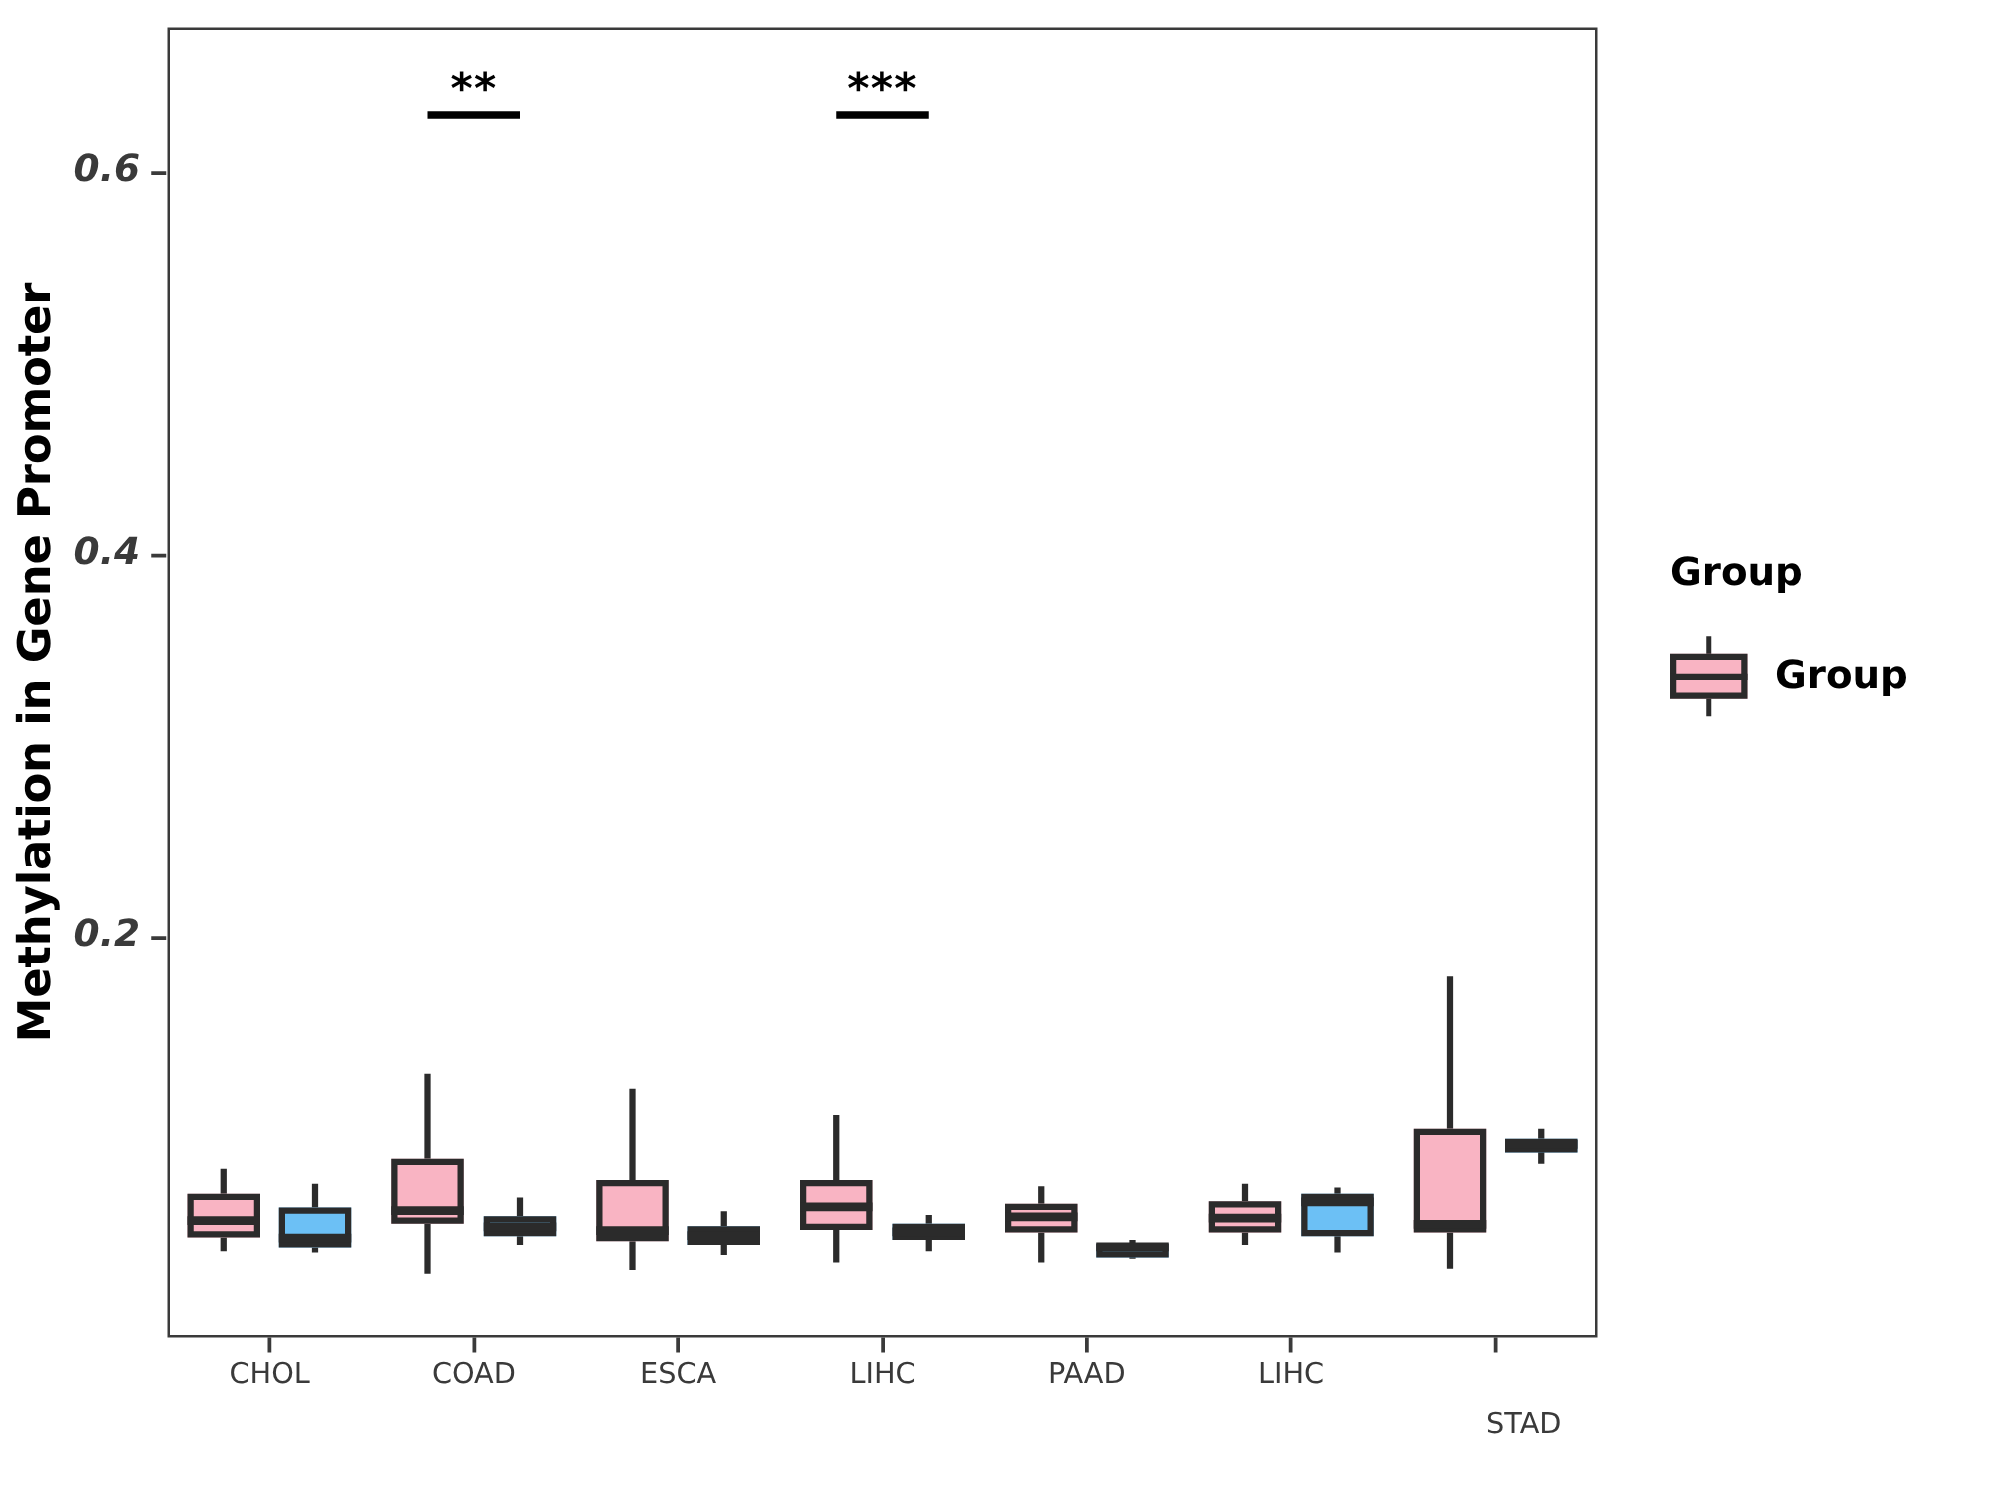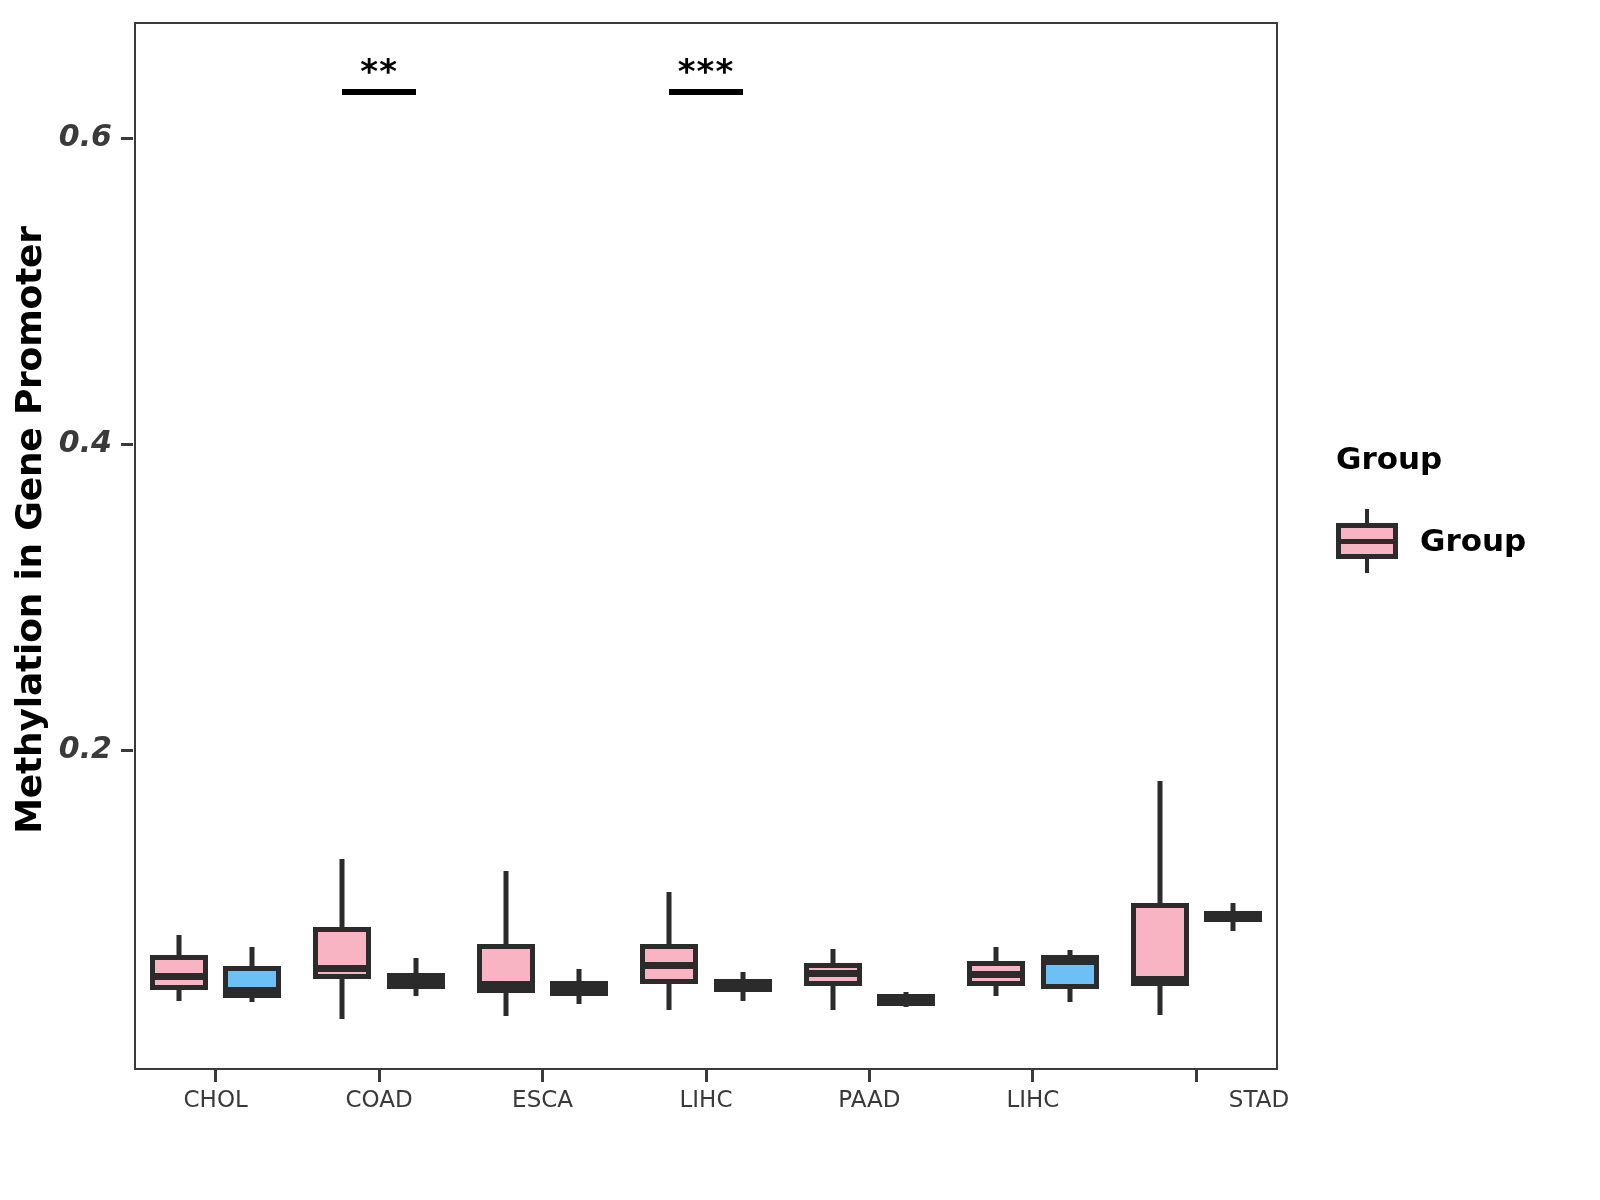--- a/index.html
+++ b/index.html
@@ -100,21 +100,21 @@
       <div class="xtick-label" style="left: 379.143px;">COAD</div>
       <div class="xtick-mark" style="left: 541.071px;"></div>
       <div class="xtick-label" style="left: 542.571px;">ESCA</div>
       <div class="xtick-mark" style="left: 704.5px;"></div>
       <div class="xtick-label" style="left: 706px;">LIHC</div>
       <div class="xtick-mark" style="left: 867.929px;"></div>
       <div class="xtick-label" style="left: 869.429px;">PAAD</div>
       <div class="xtick-mark" style="left: 1031.36px;"></div>
       <div class="xtick-label" style="left: 1032.86px;">LIHC</div>
       <div class="xtick-mark" style="left: 1194.79px;"></div>
-      <div class="xtick-label" style="left: 1259px;">STAD</div>
+      <div class="xtick-label" style="left: 1219px; margin-top: 40px;">STAD</div>
     </div>
 
   <div id="boxes">
       <div class="bp" style="left: 149.934px; top: 935.13px; width: 58.0171px; height: 65.79px;">
         <div class="whisker" style="top: 0px; height: 19.89px;"></div>
         <div class="whisker" style="top: 55.08px; height: 10.71px;"></div>
         <div class="boxrect" style="left: 0px; top: 19.89px; width: 58.0171px; height: 35.19px; background: rgb(249, 180, 195);"></div>
         <div class="medline" style="left: 0px; width: 58.0171px; top: 37.81px;"></div>
       </div>
       <div class="bp" style="left: 313.363px; top: 858.63px; width: 58.0171px; height: 160.65px;">

